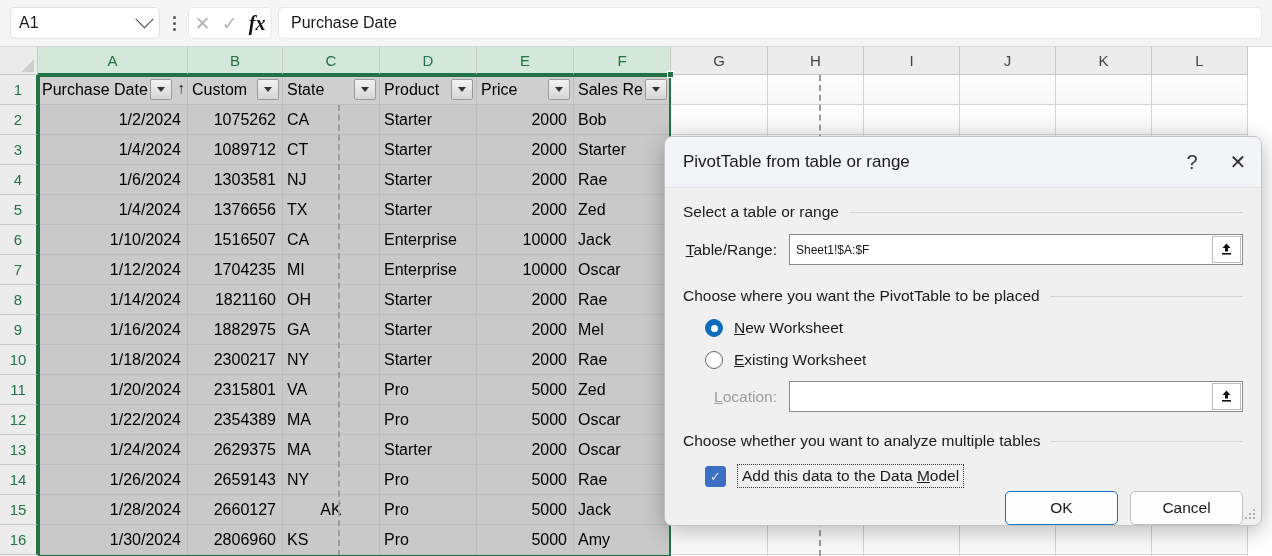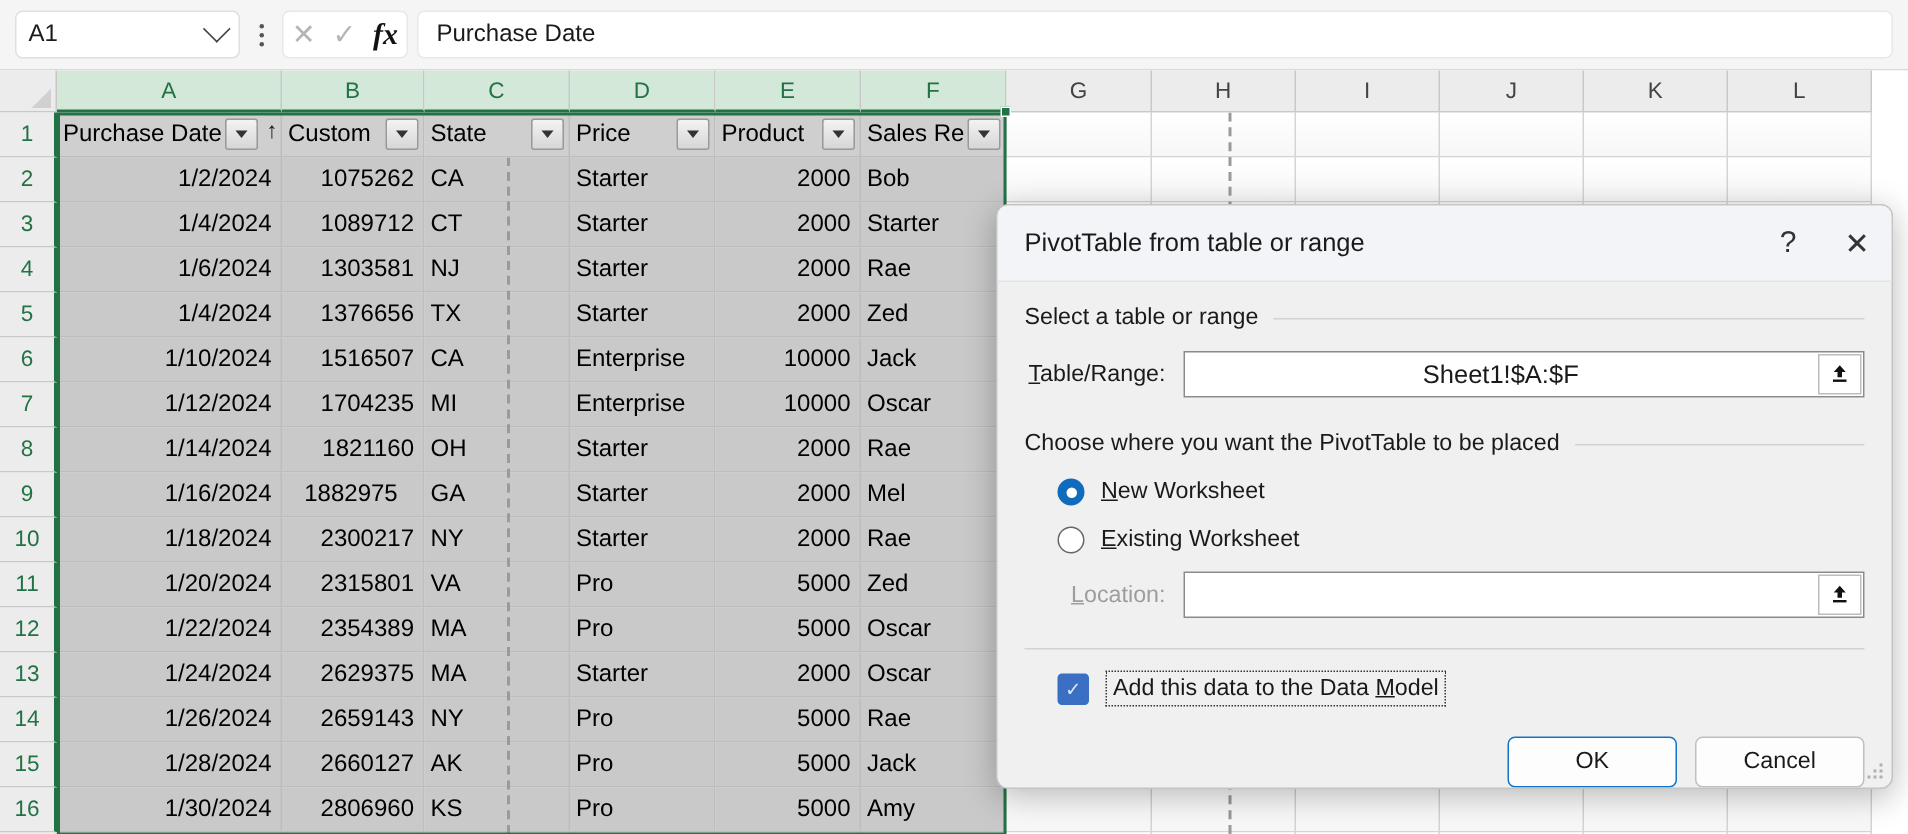--- a/index.html
+++ b/index.html
@@ -171,21 +171,21 @@
   .field-label { font-size:15.5px; color:#1a1a1a; width:106px; text-align:right; padding-right:12px; }
   .field-label.dim { color:#9d9d9d; }
   .u { text-decoration:underline; }
   .input-wrap {
     flex:1; height:31px; display:flex;
     background:#fff; border:1px solid #8a8a8a;
   }
   .input-wrap input {
     flex:1; border:none; outline:none;
     font-family:"Liberation Sans", sans-serif;
-    font-size:17px; color:#1a1a1a; padding:0 6px; background:transparent;text-align:center;
+    font-size:12px; color:#1a1a1a; padding:0 6px; background:transparent;
   }
   .collapse-btn {
     width:29px; margin:1px; background:#fff;
     border:1px solid #bdbdbd;
     display:flex; align-items:center; justify-content:center;
   }
   .collapse-btn svg { display:block; }
 
   .radio-row { display:flex; align-items:center; margin-top:14px; padding-left:22px; }
   .radio {
@@ -357,27 +357,27 @@
             <span class="tri"></span>
           </div>
         </div>
         <div class="gcell hdr selected" style="width: 97px;">
           <span>State</span>
           <div class="filter-btn">
             <span class="tri"></span>
           </div>
         </div>
         <div class="gcell hdr selected" style="width: 97px;">
-          <span>Price</span>
+          <span>Product</span>
           <div class="filter-btn">
             <span class="tri"></span>
           </div>
         </div>
         <div class="gcell hdr selected" style="width: 97px;">
-          <span>Product</span>
+          <span>Price</span>
           <div class="filter-btn">
             <span class="tri"></span>
           </div>
         </div>
         <div class="gcell hdr selected" style="width: 97px;">
           <span>Sales Re</span>
           <div class="filter-btn">
             <span class="tri"></span>
           </div>
         </div>
@@ -567,21 +567,21 @@
         <div class="gcell empty" style="width: 96px;"></div>
         <div class="gcell empty" style="width: 96px;"></div>
         <div class="gcell empty" style="width: 96px;"></div>
         <div class="gcell empty" style="width: 96px;"></div>
         <div class="gcell empty" style="width: 96px;"></div>
       </div>
       <div class="grow">
         <div class="gcell selected num" style="width: 150px;">
           <span>1/16/2024</span>
         </div>
-        <div class="gcell selected num" style="width: 95px; justify-content: center;">
+        <div class="gcell selected num" style="width: 95px;">
           <span>1882975</span>
         </div>
         <div class="gcell selected" style="width: 97px;">
           <span>GA</span>
         </div>
         <div class="gcell selected" style="width: 97px;">
           <span>Starter</span>
         </div>
         <div class="gcell selected num" style="width: 97px;">
           <span>2000</span>
@@ -726,21 +726,21 @@
         <div class="gcell empty" style="width: 96px;"></div>
         <div class="gcell empty" style="width: 96px;"></div>
       </div>
       <div class="grow">
         <div class="gcell selected num" style="width: 150px;">
           <span>1/28/2024</span>
         </div>
         <div class="gcell selected num" style="width: 95px;">
           <span>2660127</span>
         </div>
-        <div class="gcell selected" style="width: 97px;">
+        <div class="gcell selected" style="width: 97px; justify-content: center;">
           <span>AK</span>
         </div>
         <div class="gcell selected" style="width: 97px;">
           <span>Pro</span>
         </div>
         <div class="gcell selected num" style="width: 97px;">
           <span>5000</span>
         </div>
         <div class="gcell selected" style="width: 97px;">
           <span>Jack</span>
@@ -845,20 +845,21 @@
         <div class="collapse-btn">
           <svg width="17" height="17" viewBox="0 0 17 17">
               <path d="M8.5 2.5 L12.5 7 L10 7 L10 10.5 L7 10.5 L7 7 L4.5 7 Z" fill="#111"></path>
               <rect x="4" y="12" width="9" height="1.6" fill="#111"></rect>
             </svg>
         </div>
       </div>
     </div>
 
     <div class="group-label" style="margin-top:20px;">
+      <span>Choose whether you want to analyze multiple tables</span>
       <span class="rule"></span>
     </div>
 
     <div class="check-row">
       <span class="checkbox">✓</span>
       <span class="radio-label focus-ring">Add this data to the Data <span class="u">M</span>odel</span>
     </div>
 
     <div id="dlg-buttons">
       <div class="dlgbtn primary">OK</div>

